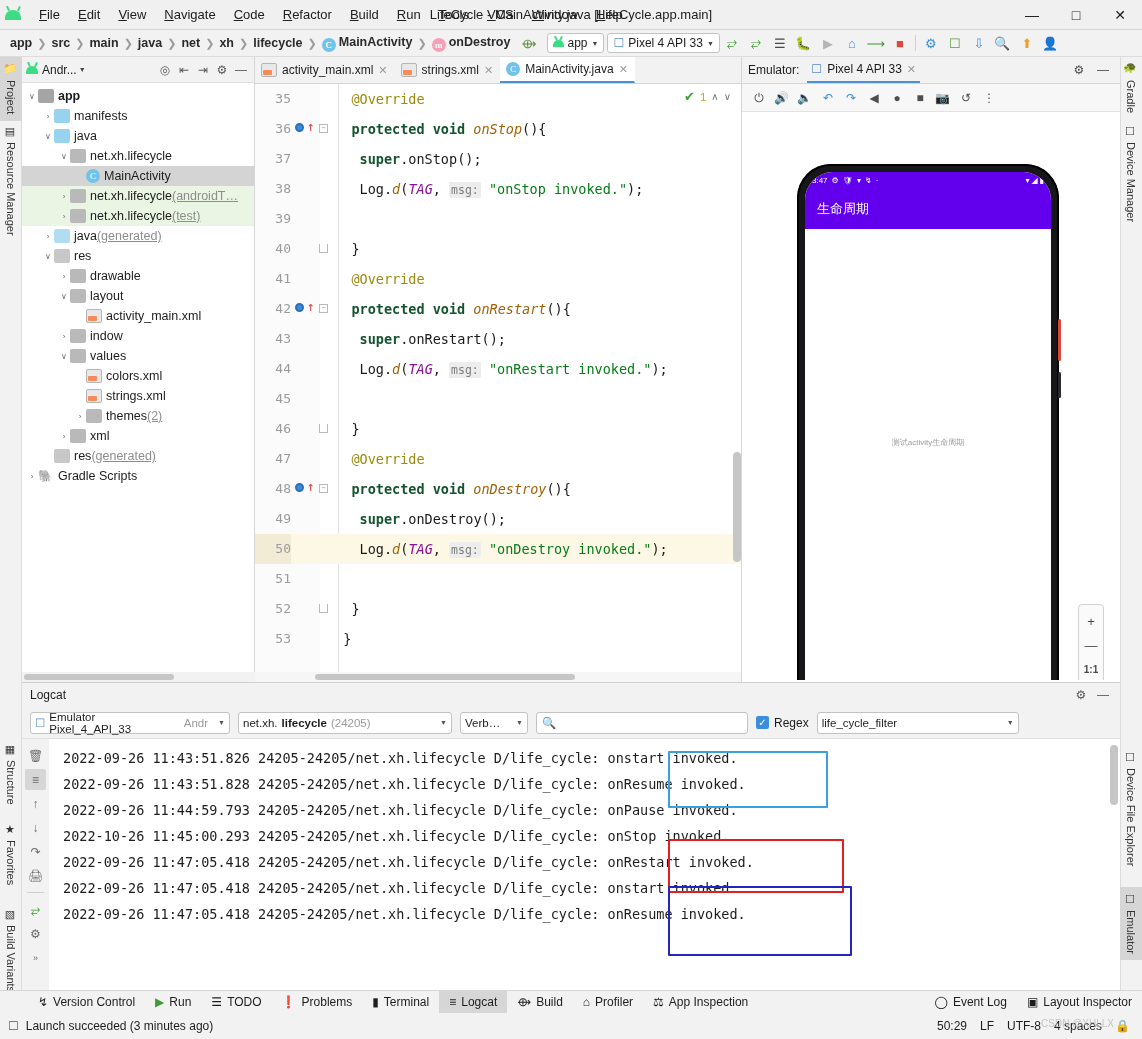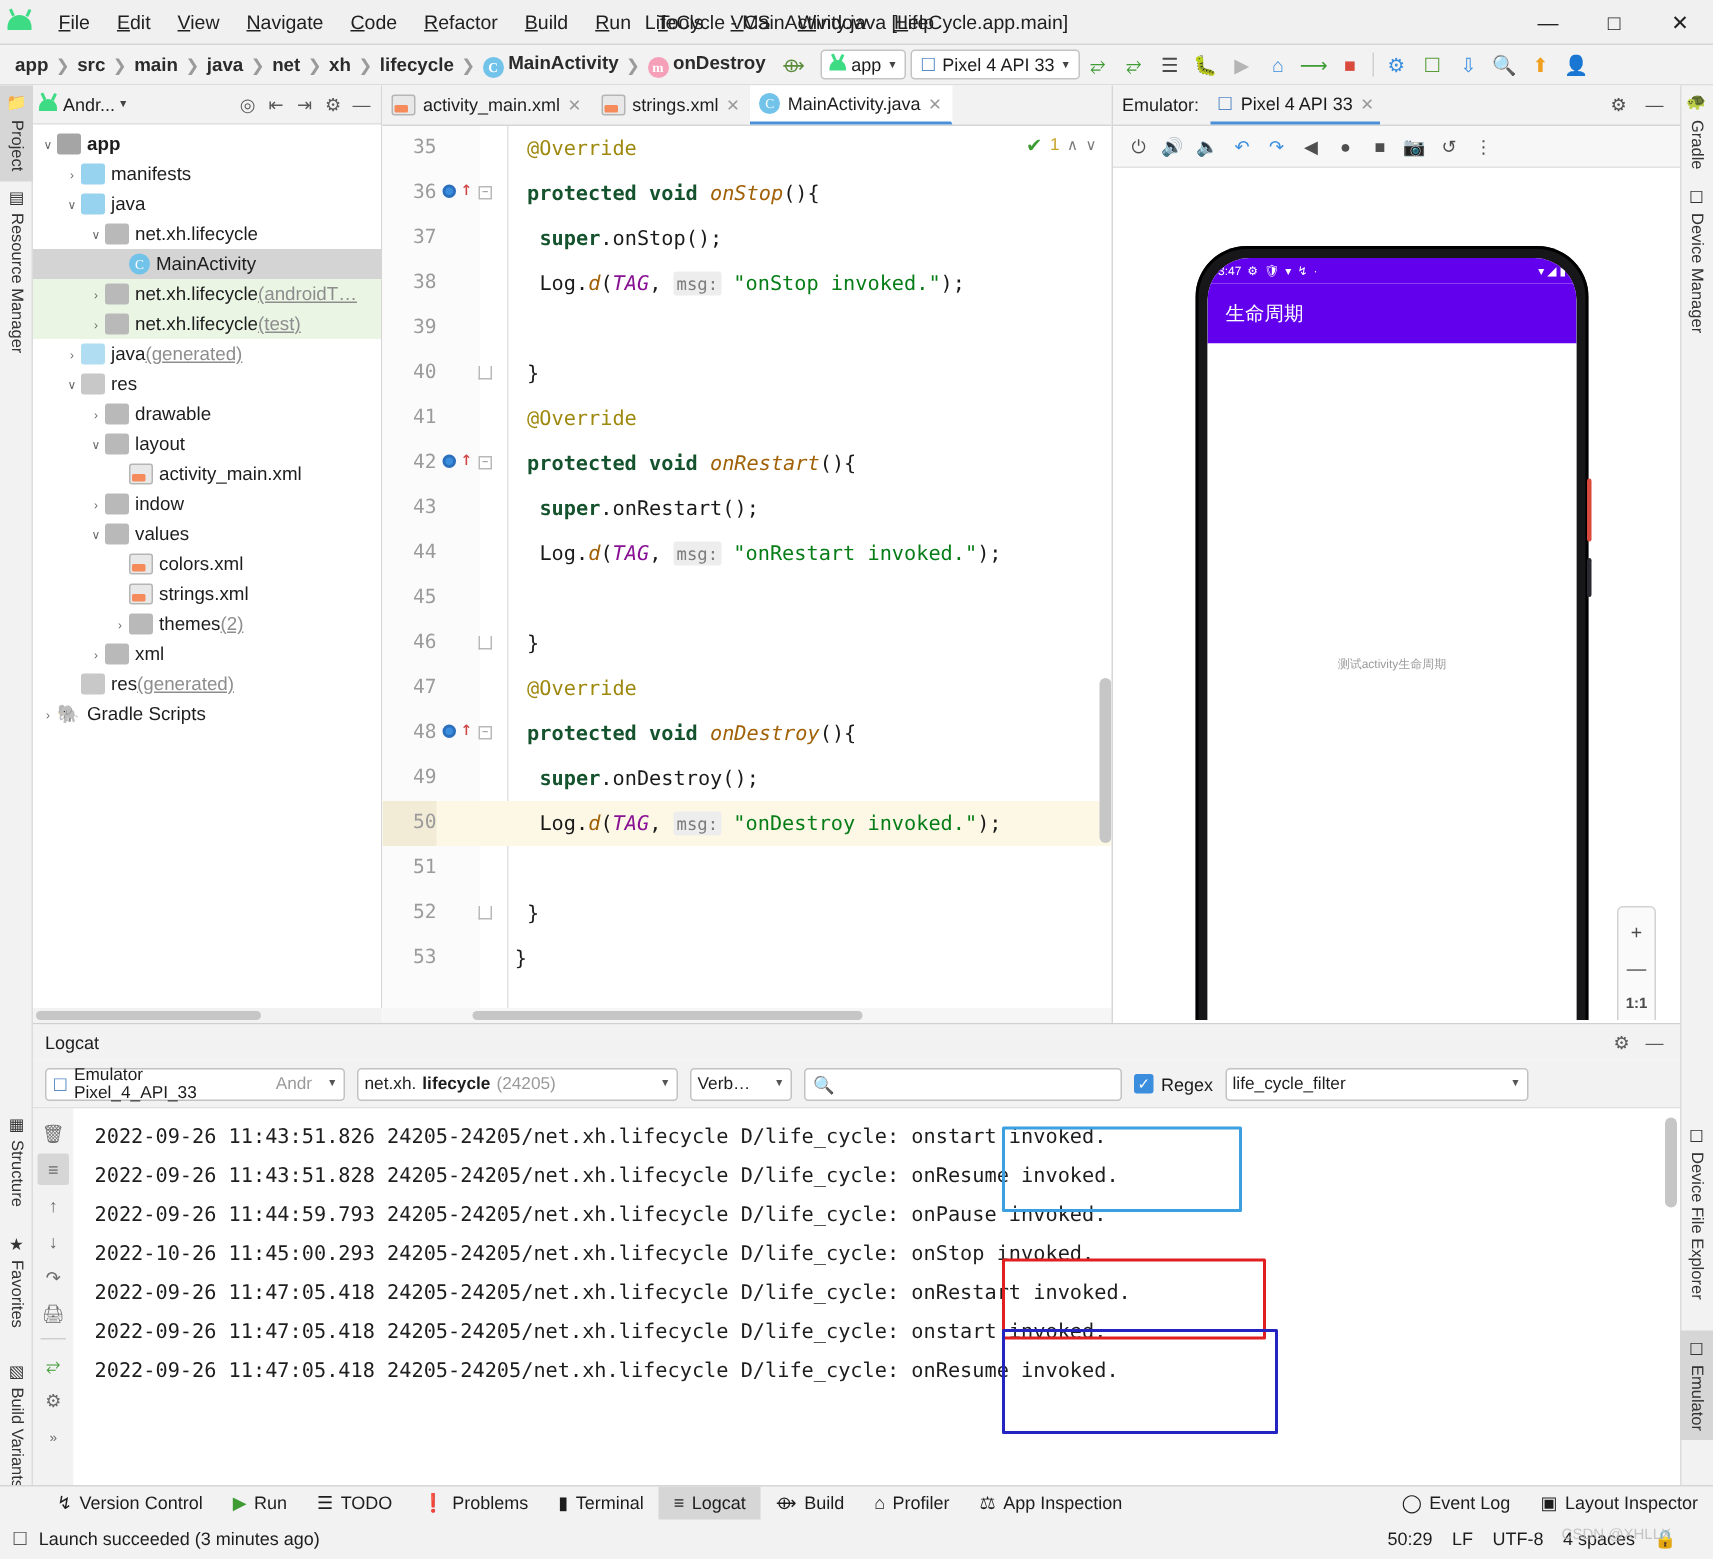--- a/index.html
+++ b/index.html
@@ -243,21 +243,21 @@
     background:#f2f2f2; border-top:1px solid #d6d6d6;
     display:flex; align-items:center; padding-left:6px; gap:0;
   }
   .twitem { display:flex; align-items:center; gap:5px; padding:0 10px; height:23px; font-size:12px; color:#1d1d1d; }
   .twitem.active { background:#d6d6d6; }
   .statusbar-ide {
     position:absolute; left:0; top:1013px; width:1142px; height:26px;
     background:#f2f2f2; display:flex; align-items:center; padding-left:8px; gap:7px;
     font-size:12px; color:#1d1d1d;
   }
-  .sb-meta { margin-left:auto; display:flex; align-items:center; gap:13px; padding-right:24px; }
+  .sb-meta { margin-left:auto; display:flex; align-items:center; gap:13px; padding-right:12px; }
   .wm { position:absolute; right:28px; top:1018px; font-size:10px; color:#b9b9b9; opacity:.8; }
 </style>
 </head>
 <body>
 
 <div class="app">
 
   <div class="titlebar">
     <div class="android-logo">
         <div class="alogo"></div>

